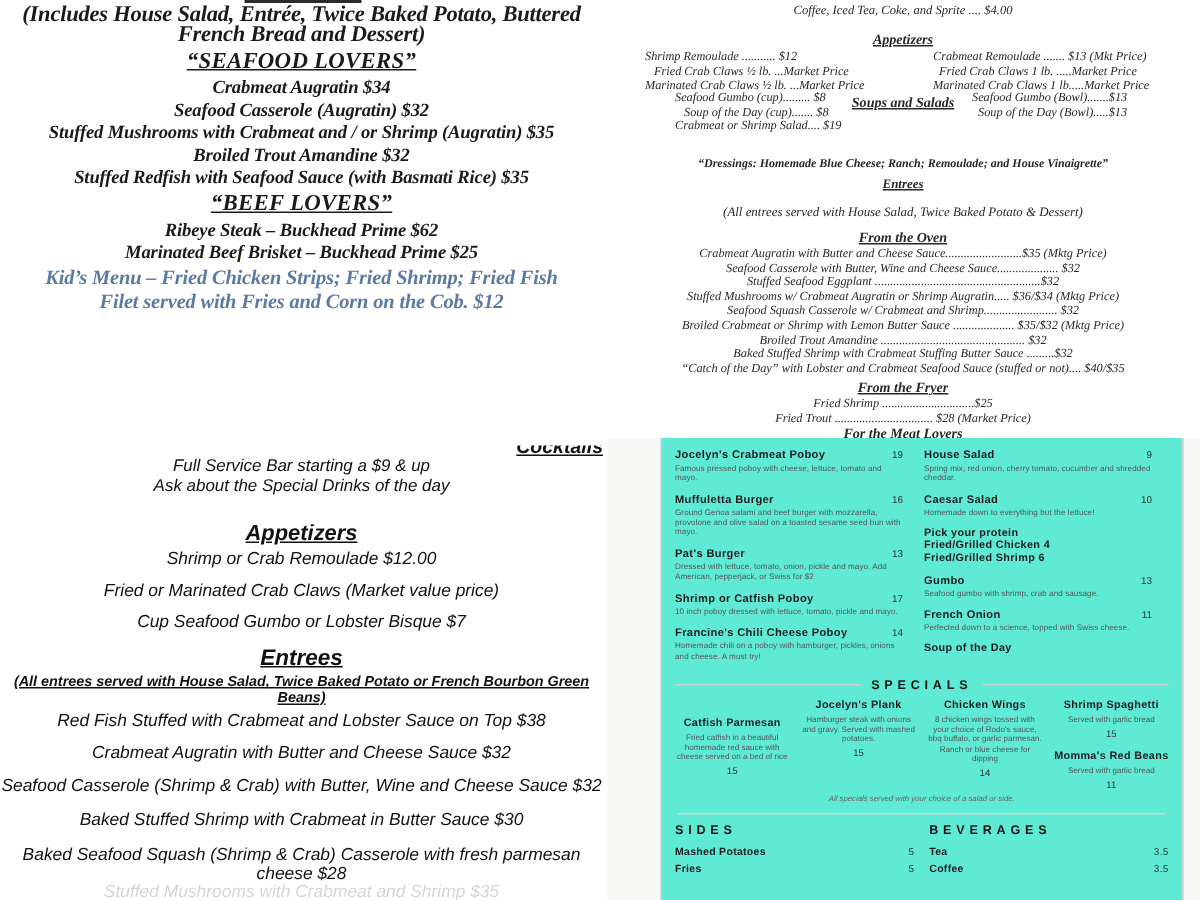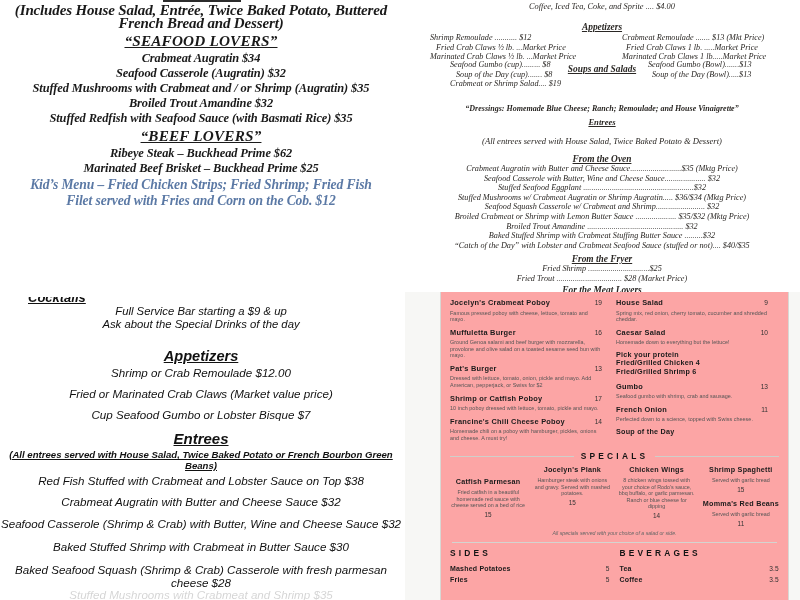--- a/index.html
+++ b/index.html
@@ -38,22 +38,22 @@
   .sans-i {
     font-family:"Liberation Sans", sans-serif;
     font-style: italic; color:#111;
   }
   .c-head {
     font-family:"Liberation Sans", sans-serif;
     font-weight:bold; font-style:italic; text-decoration:underline;
     color:#111;
   }
   .cocktail-clip {
-    position:absolute; left:12px; width:402px; height:7px; overflow:hidden;
-    text-align:left;
+    position:absolute; left:0; width:402px; height:7px; overflow:hidden;
+    text-align:right;
     padding-left:16px;
   }
   .cocktail-clip span {
     display:block; font-family:"Liberation Sans", sans-serif;
     font-weight:bold; font-style:italic; font-size:13px;
     text-decoration:underline; color:#111; margin-top:-7px;
   }
   .bar-line { font-size:11.3px; line-height:13px; }
   .app-head { font-size:14.6px; line-height:16px; }
   .app-line { font-size:11.6px; line-height:13px; }
@@ -85,21 +85,21 @@
   .col-r { text-align:left; padding-left:14px; }
 
   
   .card {
     position:absolute; left:405px; top:292px; width:395px; height:308px;
     background:#f7f7f5; overflow:hidden;
     font-family:"Liberation Sans", sans-serif; color:#1b1b1b;
   }
   .card-inner {
     position:absolute; left:35px; top:0; width:349px; height:308px;
-    background:#fca5a5;
+    background:#5eead4;
     border-left:1px solid #d8d8d4; border-right:1px solid #d8d8d4;
     padding:6px 9px 0 9px;
   }
   .meat-grid { display:flex; gap:14px; }
   .mg-col { width:152px; }
   .mi { margin-bottom:5px; }
   .mi-top { display:flex; justify-content:space-between; align-items:baseline; }
   .mi-name {
     font-weight:bold; font-size:7.4px; letter-spacing:0.25px; line-height:9px;
   }

